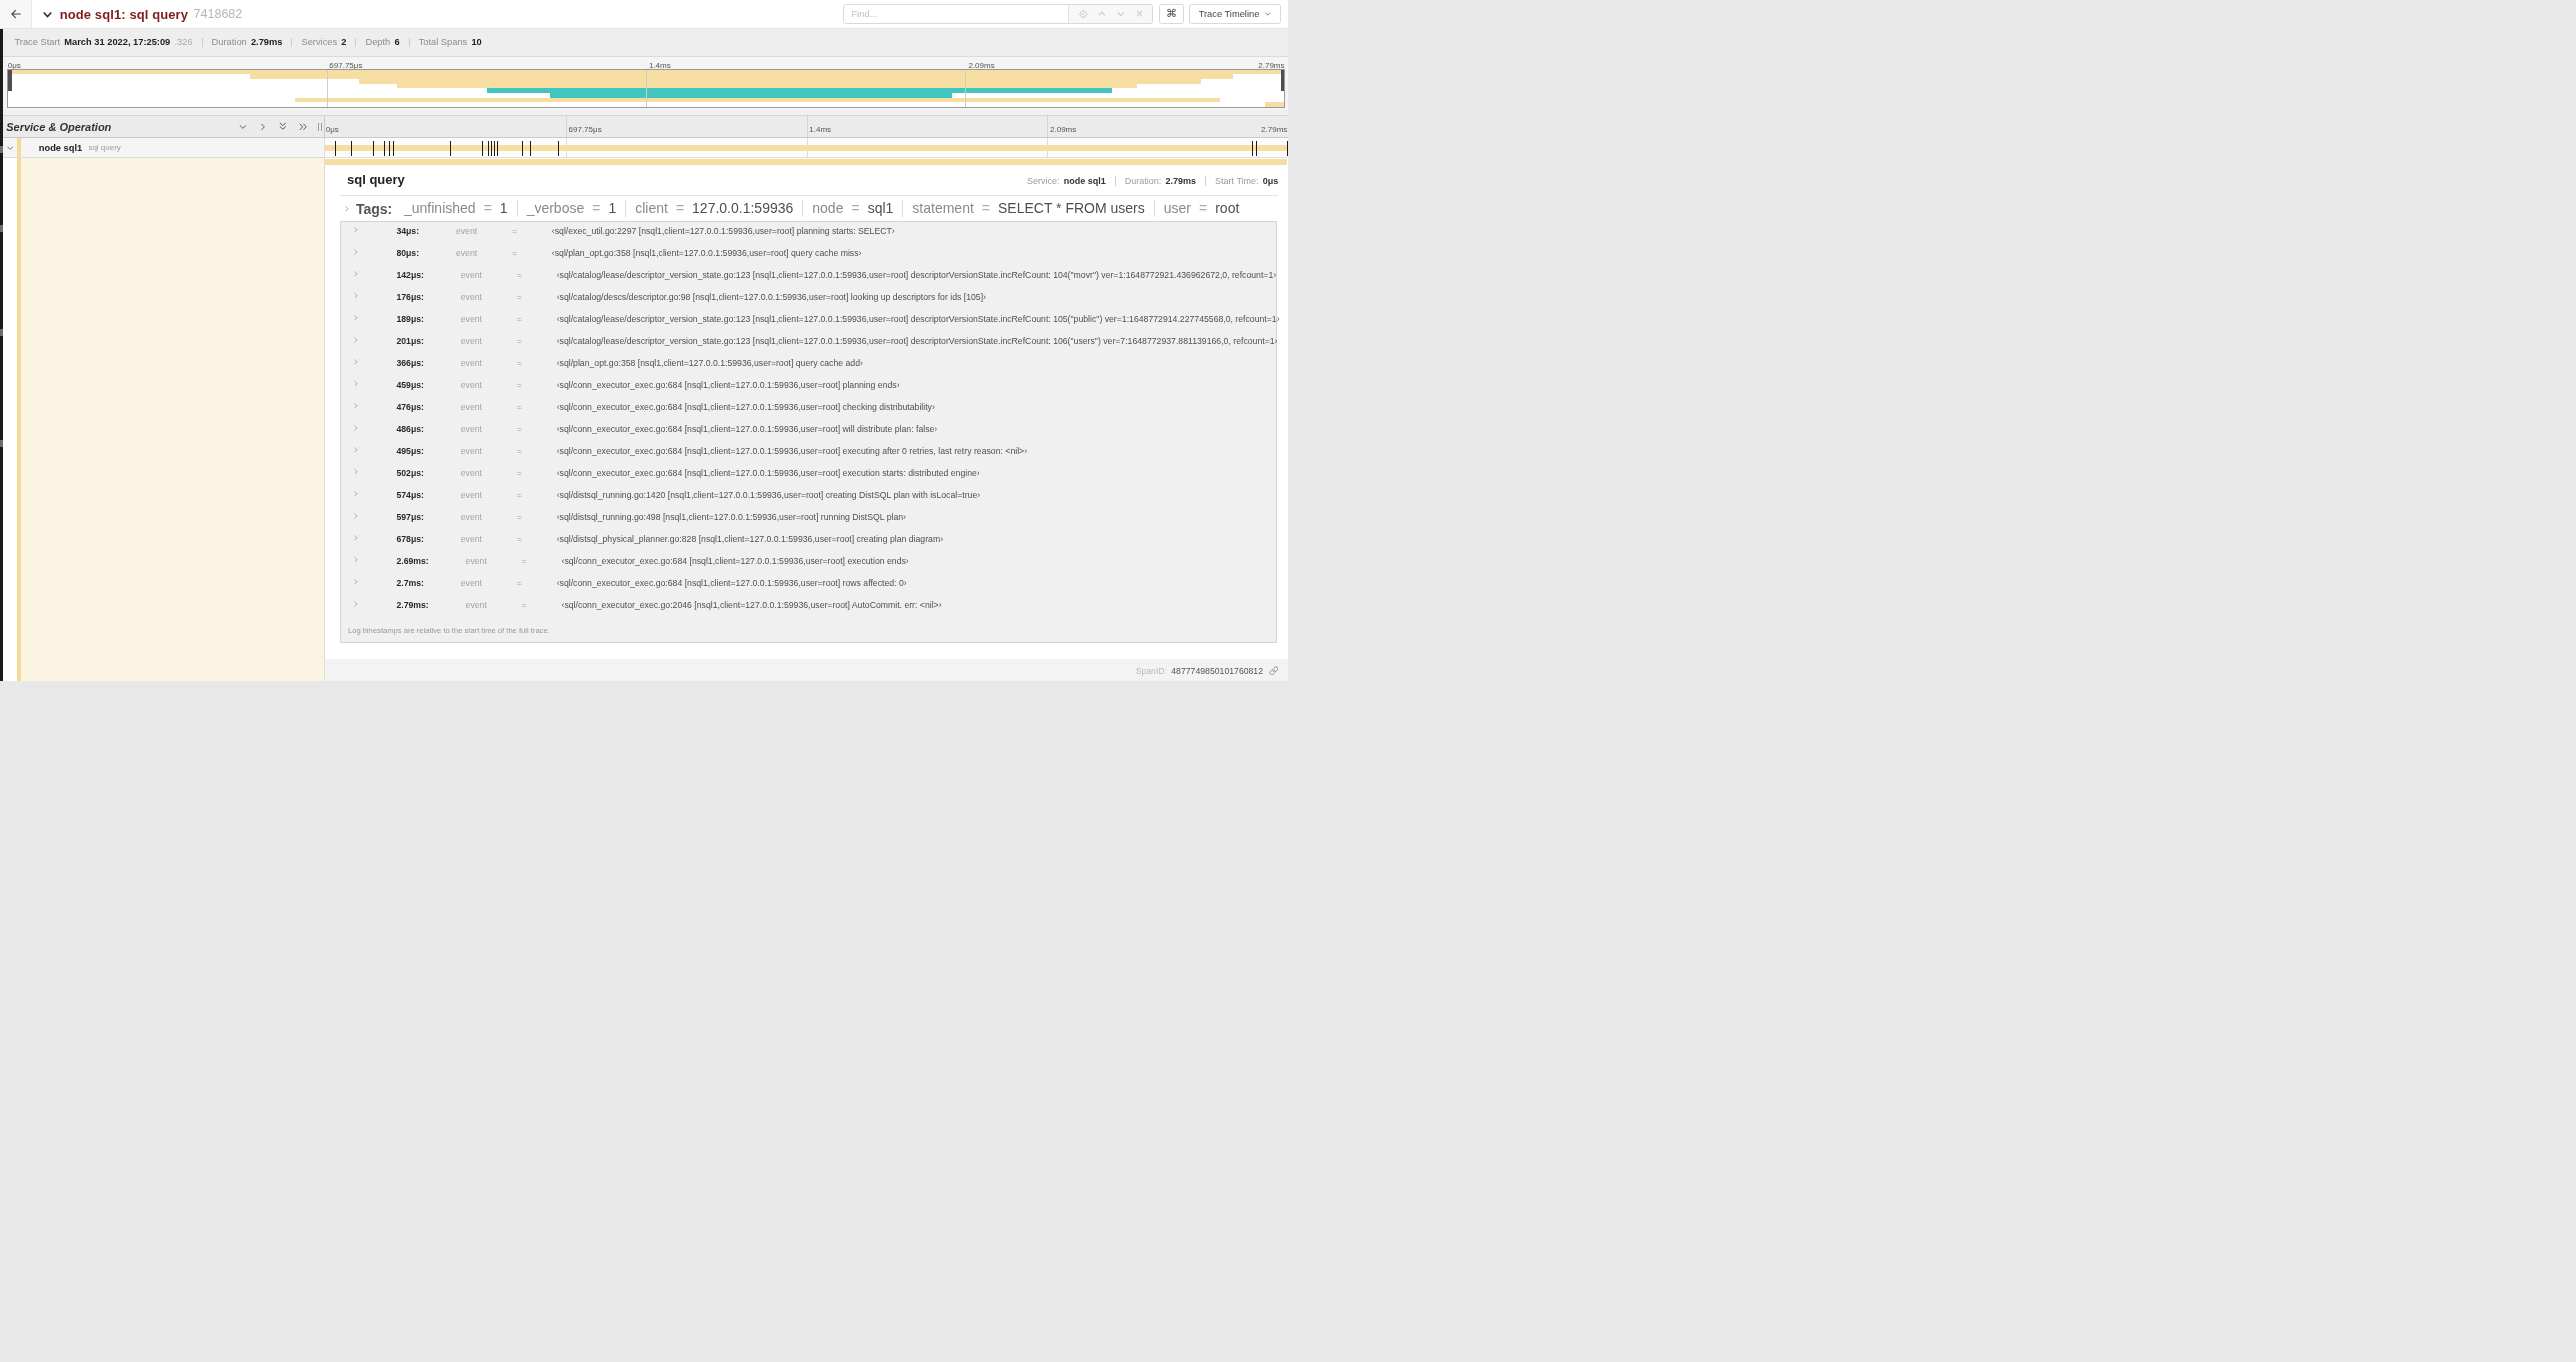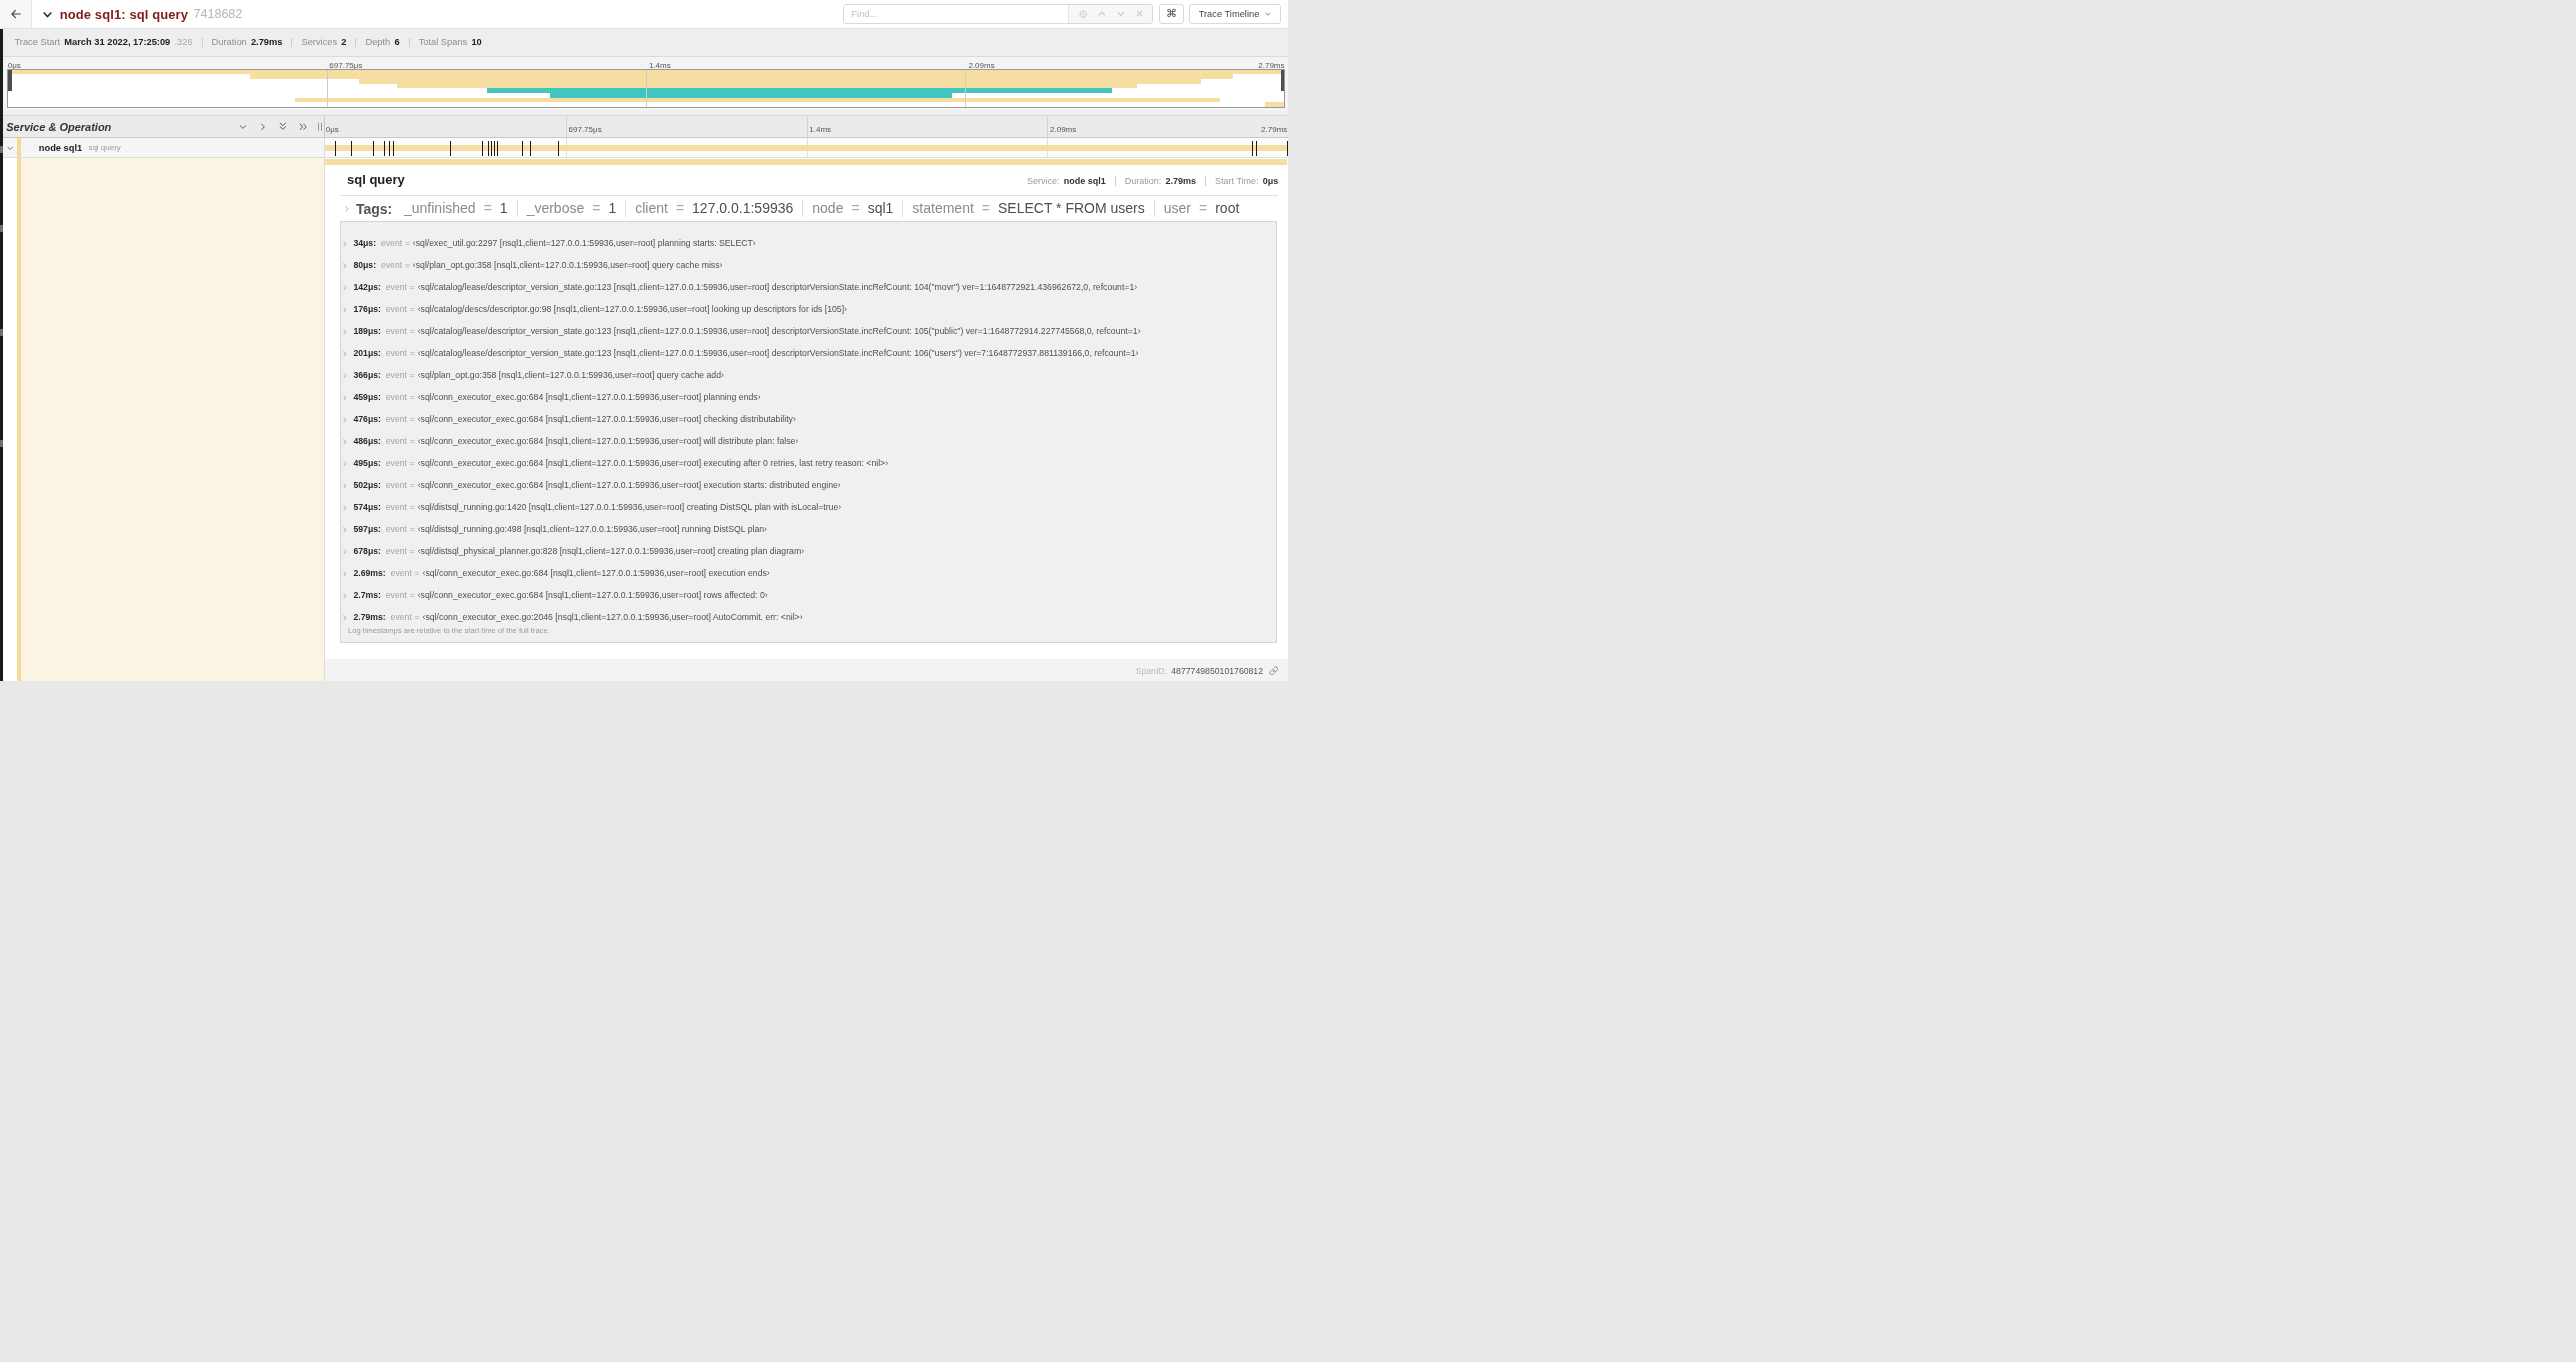--- a/index.html
+++ b/index.html
@@ -91,21 +91,21 @@
   .tags-chevron { display:flex; margin-right:5.5px; }
   .tags-label { font-weight:700; color:#555; margin-right:2.8px; }
   .tag-item { display:flex; gap:8px; padding:0 9px; border-left:0.7px solid #ddd; line-height:1.2;align-items:center; }
   .tag-item:first-of-type { border-left:none; }
   .tag-key { color:#8a8a8a; } .tag-eq { color:#ababab; } .tag-val { color:#4f4f4f; }
   .logs-box { margin:5.5px 1.4px 0 -7px; border:0.7px solid #d4d4d4; background:#f0f0f0; }
   .logs-header { height:16.6px; background:#e2e2e2; border-bottom:0.7px solid #d4d4d4; display:flex; align-items:center; gap:4.8px; padding-left:5.5px; font-size:9px; cursor:pointer; }
   .logs-title { font-weight:700; color:#333; }
   .logs-count { color:#888; }
   .log-rows { padding:3.5px 0 0; }
-  .log-row { height:22px; display:flex; align-items:flex-end; padding-left:0; font-size:8.7px; white-space:nowrap; cursor:pointer; }
+  .log-row { height:22px; display:flex; align-items:flex-start; padding-left:11px; font-size:8.7px; white-space:nowrap; cursor:pointer;gap:32px; }
   .log-row .chev { margin-right:4.8px; flex:none; }
   .log-time { font-weight:700; color:#2a2a2a; }
   .log-key { color:#a3a3a3; margin-left:4.8px; }
   .log-eq { color:#a3a3a3; margin:0 2.8px; }
   .log-text { color:#4f4f4f; }
   .logs-footer { font-size:7.6px; color:#999; padding:4.8px 7px 6.2px; }
   .spanid-row { position:absolute; left:0; right:0; bottom:0; height:23.5px; background:#f3f3f3; display:flex; align-items:center; justify-content:flex-end; gap:4.2px; padding-right:9.7px; font-size:8.7px; }
   .spanid-label { color:#b8b8b8; }
   .spanid-val { color:#555; }
   .spanid-link { display:flex; margin-left:1.4px; cursor:pointer; }

